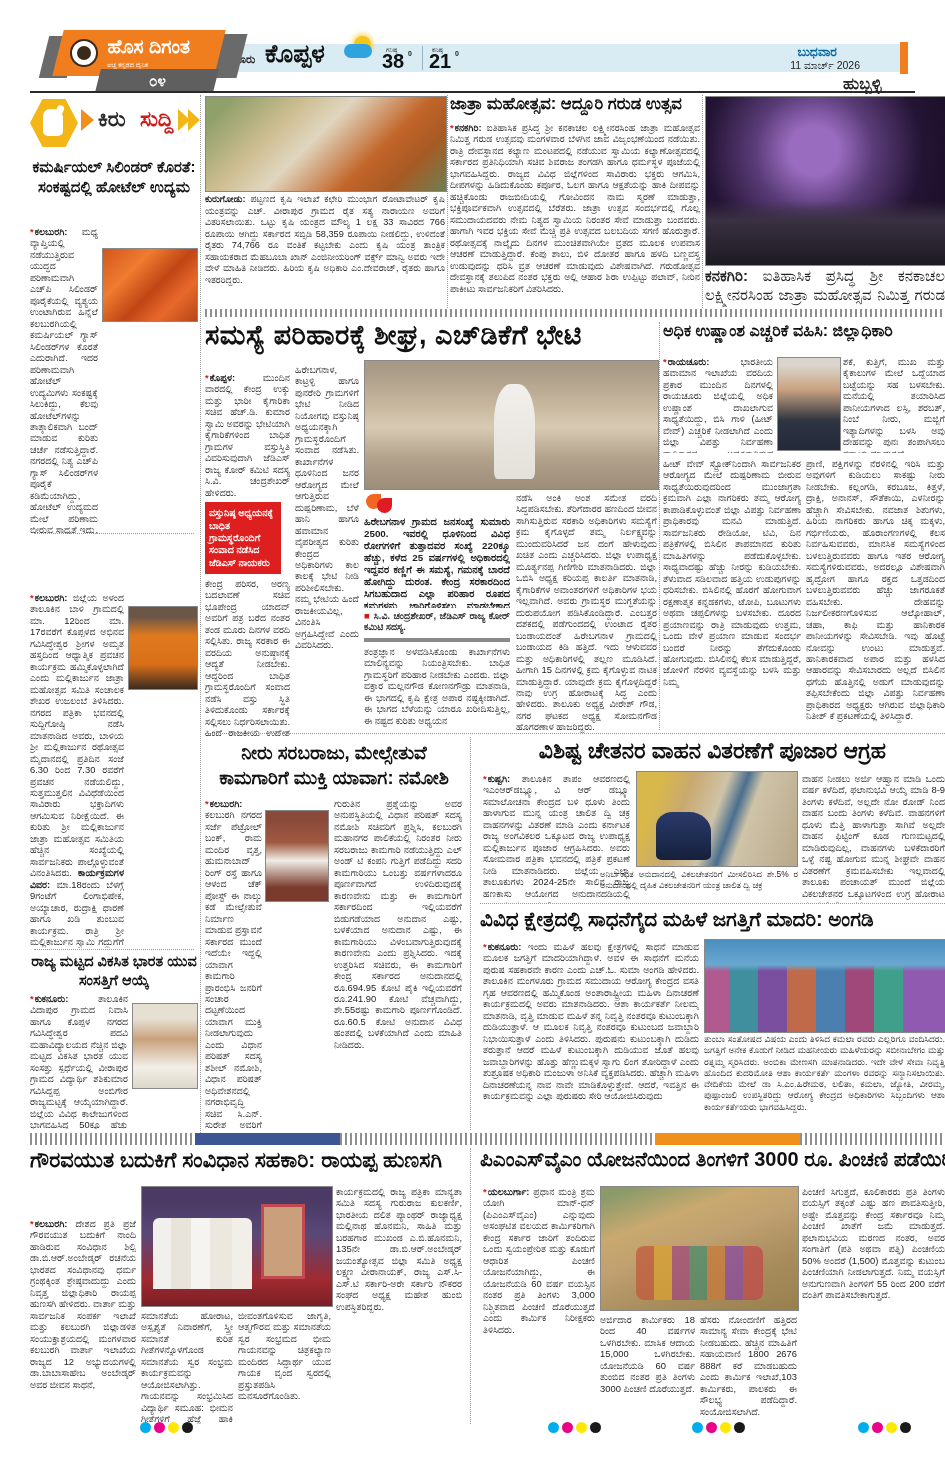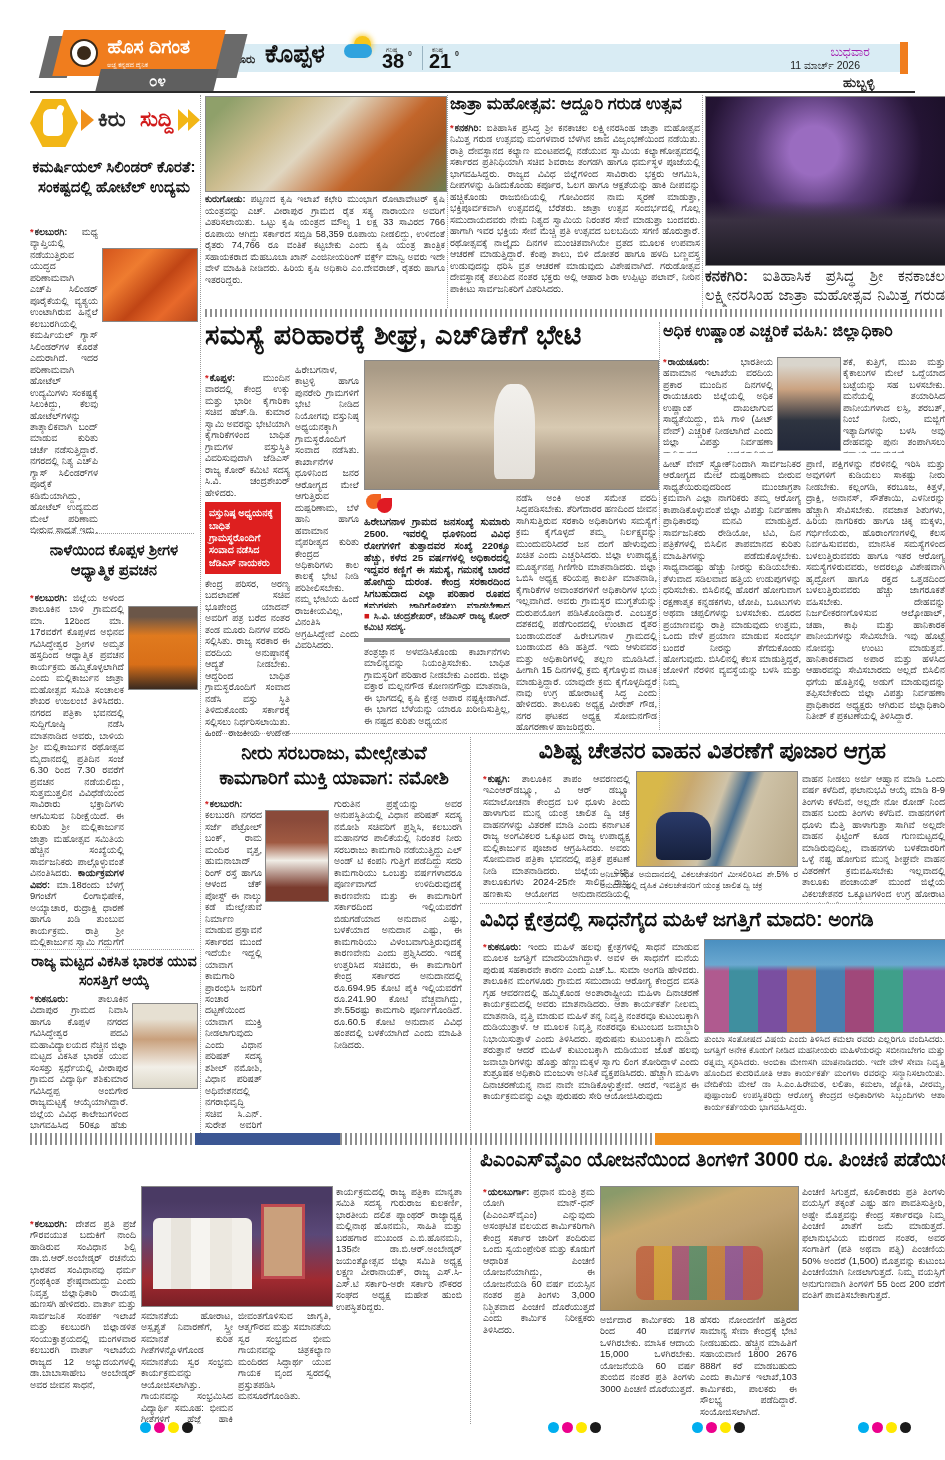--- a/index.html
+++ b/index.html
@@ -36,37 +36,37 @@
       <span class="abs" style="left:133px;top:-5px;font-size:25px;font-weight:bold;color:#111;">ಕೊಪ್ಪಳ</span>
       <span class="abs" style="left:222px;top:-8px;width:17px;height:17px;border-radius:50%;background:#f6c51a;box-shadow:0 0 5px 2px rgba(246,197,26,.7);"></span>
       <span class="abs" style="left:212px;top:0px;width:28px;height:14px;border-radius:9px;background:#2fa3de;"></span>
       <span class="abs" style="left:254px;top:2px;font-size:6.5px;color:#333;">ಗರಿಷ್ಠ</span>
       <span class="abs" style="left:250px;top:6px;font-size:20px;font-weight:bold;color:#111;">38</span>
       <span class="abs" style="left:276px;top:6px;font-size:7px;font-weight:bold;">0</span>
       <span class="abs" style="left:290px;top:2px;width:0;height:24px;border-left:1px solid #9ab4c2;"></span>
       <span class="abs" style="left:300px;top:2px;font-size:6.5px;color:#333;">ಕನಿಷ್ಠ</span>
       <span class="abs" style="left:297px;top:6px;font-size:20px;font-weight:bold;color:#111;">21</span>
       <span class="abs" style="left:323px;top:6px;font-size:7px;font-weight:bold;">0</span>
-      <span class="abs" style="right:32px;top:1px;font-size:12.5px;font-weight:normal;color:#a21caf;">ಬುಧವಾರ</span>
+      <span class="abs" style="right:65px;top:1px;font-size:12.5px;font-weight:bold;color:#0369a1;">ಬುಧವಾರ</span>
       <span class="abs" style="right:42px;top:15px;font-size:10.5px;color:#222;">11 ಮಾರ್ಚ್ 2026</span>
     </div>
     <div class="abs skew" style="left:44px;top:36px;width:28px;height:42px;background:#6a6a6a;"></div>
     <div class="abs skew" style="left:214px;top:34px;width:28px;height:44px;background:#6a6a6a;"></div>
     <div class="abs skew" style="left:58px;top:30px;width:162px;height:46px;background:#f07d1e;">
       <div class="unskew abs" style="left:12px;top:9px;width:28px;height:28px;border-radius:50%;background:#fff;border:2px solid #3a2a1a;box-sizing:border-box;">
         <div style="position:absolute;left:5px;top:5px;width:14px;height:14px;border-radius:50%;background:#3a2a1a;"></div>
       </div>
       <span class="unskew abs" style="left:48px;top:6px;font-size:19px;font-weight:bold;color:#fff;white-space:nowrap;">ಹೊಸ ದಿಗಂತ</span>
       <span class="unskew abs" style="left:52px;top:31px;font-size:6.5px;color:#fff;">ಅಚ್ಚ ಕನ್ನಡದ ದೈನಿಕ</span>
     </div>
     <div class="abs skew" style="left:98px;top:69px;width:118px;height:23px;background:#5f5f5f;text-align:center;">
       <span class="unskew" style="display:inline-block;font-size:15px;font-weight:bold;color:#fff;line-height:23px;">೦೪</span>
     </div>
     <div class="abs" style="left:900px;top:42px;width:8px;height:32px;background:#f07d1e;"></div>
-    <span class="abs" style="left:843px;top:75px;font-size:13px;font-weight:bold;color:#222;">ಹುಬ್ಬಳ್ಳಿ</span>
+    <span class="abs" style="left:843px;top:75px;font-size:16px;font-weight:bold;color:#222;">ಹುಬ್ಬಳ್ಳಿ</span>
     <div class="abs" style="left:30px;top:91px;width:885px;height:2px;background:#2a2a2a;"></div>
   </div>
 
   <div class="abs vrule" style="left:200px;top:95px;height:1038px;"></div>
   <div class="abs vrule" style="left:447px;top:95px;height:215px;"></div>
   <div class="abs vrule" style="left:702px;top:95px;height:215px;"></div>
   <div class="abs vrule" style="left:659px;top:322px;height:408px;"></div>
   <div class="abs vrule" style="left:470px;top:737px;height:393px;"></div>
   <div class="abs vrule" style="left:470px;top:1148px;height:276px;"></div>
   <div class="abs hatch" style="left:205px;top:309px;width:740px;height:8px;"></div>
@@ -86,21 +86,20 @@
     <span class="abs" style="left:68px;top:11px;font-size:21px;font-weight:bold;color:#2b2b2b;">ಕಿರು</span>
     <span class="abs" style="left:110px;top:11px;font-size:21px;font-weight:bold;color:#d11a1a;">ಸುದ್ದಿ</span>
     <span class="abs chev" style="left:148px;top:13px;border-left:12px solid #f2b616;"></span>
     <span class="abs chev" style="left:158px;top:13px;border-left:12px solid #f2b616;"></span>
   </div>
   <div class="abs" style="left:30px;top:226px;width:168px;height:308px;">
     <div class="photo" style="float:right;width:94px;height:72px;margin:22px 0 3px 4px;background:linear-gradient(135deg,#d4551c,#ef7c30 30%,#c04515 55%,#e8692a 75%,#b8461a);"></div>
     <p class="txt" style="margin:0;height:100%;"><span class="star">*</span><b class="dl">ಕಲಬುರಗಿ:</b> <span>ಮಧ್ಯ ವ್ಯಾಪ್ತಿಯಲ್ಲಿ ನಡೆಯುತ್ತಿರುವ ಯುದ್ಧದ ಪರಿಣಾಮವಾಗಿ ಎಚ್‌ಪಿ ಸಿಲಿಂಡರ್ ಪೂರೈಕೆಯಲ್ಲಿ ವ್ಯತ್ಯಯ ಉಂಟಾಗಿರುವ ಹಿನ್ನೆಲೆ ಕಲಬುರಗಿಯಲ್ಲಿ ಕಮರ್ಷಿಯಲ್ ಗ್ಯಾಸ್ ಸಿಲಿಂಡರ್‌ಗಳ ಕೊರತೆ ಎದುರಾಗಿದೆ. ಇದರ ಪರಿಣಾಮವಾಗಿ ಹೋಟೆಲ್ ಉದ್ಯಮಿಗಳು ಸಂಕಷ್ಟಕ್ಕೆ ಸಿಲುಕಿದ್ದು, ಕೆಲವು ಹೋಟೆಲ್‌ಗಳನ್ನು ತಾತ್ಕಾಲಿಕವಾಗಿ ಬಂದ್ ಮಾಡುವ ಕುರಿತು ಚರ್ಚೆ ನಡೆಸುತ್ತಿದ್ದಾರೆ. ನಗರದಲ್ಲಿ ನಿತ್ಯ ಎಚ್‌ಪಿ ಗ್ಯಾಸ್ ಸಿಲಿಂಡರ್‌ಗಳ ಪೂರೈಕೆ ಕಡಿಮೆಯಾಗಿದ್ದು, ಹೋಟೆಲ್ ಉದ್ಯಮದ ಮೇಲೆ ಪರಿಣಾಮ ಬೀರುವ ಸಾಧ್ಯತೆ ಇದ್ದು, ಸಂಬಂಧಿತ ಅಧಿಕಾರಿಗಳು ತ್ವರಿತ ಕ್ರಮ ಕೈಗೊಳ್ಳಬೇಕು ಎಂದು ಉದ್ಯಮಿಗಳು ಆಗ್ರಹಿಸಿದ್ದಾರೆ.</span></p>
   </div>
 
-  <div class="abs hl" style="left:30px;top:540px;width:168px;height:48px;font-size:15px;line-height:1.35;text-align:center;">ನಾಳೆಯಿಂದ ಕೊಪ್ಪಳ ಶ್ರೀಗಳ ಆಧ್ಯಾತ್ಮಿಕ ಪ್ರವಚನ</div>
   <div class="abs" style="left:30px;top:592px;width:168px;height:356px;">
     <div class="photo" style="float:right;width:68px;height:82px;margin:14px 0 3px 4px;background:linear-gradient(180deg,#6b5648 12%,#e07a1e 35%,#d96f18 70%,#3a2a20);"></div>
     <p class="txt" style="margin:0;height:100%;"><span class="star">*</span><b class="dl">ಕಲಬುರಗಿ:</b> <span>ಜಿಲ್ಲೆಯ ಅಳಂದ ತಾಲೂಕಿನ ಬಾಳಿ ಗ್ರಾಮದಲ್ಲಿ ಮಾ. 12ರಿಂದ ಮಾ. 17ರವರೆಗೆ ಕೊಪ್ಪಳದ ಅಭಿನವ ಗವಿಸಿದ್ಧೇಶ್ವರ ಶ್ರೀಗಳ ಅಮೃತ ಹಸ್ತದಿಂದ ಆಧ್ಯಾತ್ಮಿಕ ಪ್ರವಚನ ಕಾರ್ಯಕ್ರಮ ಹಮ್ಮಿಕೊಳ್ಳಲಾಗಿದೆ ಎಂದು ಮಲ್ಲಿಕಾರ್ಜುನ ಜಾತ್ರಾ ಮಹೋತ್ಸವ ಸಮಿತಿ ಸಂಚಾಲಕ ಶೇಖರ ಉಜಲಂಬೆ ತಿಳಿಸಿದರು. ನಗರದ ಪತ್ರಿಕಾ ಭವನದಲ್ಲಿ ಸುದ್ದಿಗೋಷ್ಠಿ ನಡೆಸಿ ಮಾತನಾಡಿದ ಅವರು, ಬಾಳಿಯ ಶ್ರೀ ಮಲ್ಲಿಕಾರ್ಜುನ ರಥೋತ್ಸವ ಮೈದಾನದಲ್ಲಿ ಪ್ರತಿದಿನ ಸಂಜೆ 6.30 ರಿಂದ 7.30 ರವರೆಗೆ ಪ್ರವಚನ ನಡೆಯಲಿದ್ದು, ಸುತ್ತಮುತ್ತಲಿನ ವಿವಿಧೆಡೆಯಿಂದ ಸಾವಿರಾರು ಭಕ್ತಾದಿಗಳು ಆಗಮಿಸುವ ನಿರೀಕ್ಷೆಯಿದೆ. ಈ ಕುರಿತು ಶ್ರೀ ಮಲ್ಲಿಕಾರ್ಜುನ ಜಾತ್ರಾ ಮಹೋತ್ಸವ ಸಮಿತಿಯ ಹೆಚ್ಚಿನ ಸಂಖ್ಯೆಯಲ್ಲಿ ಸಾರ್ವಜನಿಕರು ಪಾಲ್ಗೊಳ್ಳುವಂತೆ ವಿನಂತಿಸಿದರು.</span> <b>ಕಾರ್ಯಕ್ರಮಗಳ ವಿವರ:</b> <span>ಮಾ.18ರಂದು ಬೆಳಗ್ಗೆ 9ಗಂಟೆಗೆ ಲಿಂಗಾಭಿಷೇಕ, ಅಯ್ಯಾಚಾರ, ರುದ್ರಾಕ್ಷಿ ಧಾರಣೆ ಹಾಗೂ ಖಡಿ ತುಂಬುವ ಕಾರ್ಯಕ್ರಮ. ರಾತ್ರಿ ಶ್ರೀ ಮಲ್ಲಿಕಾರ್ಜುನ ಸ್ವಾಮಿ ಗದ್ದುಗೆಗೆ ರುದ್ರಾಭಿಷೇಕ ಜರುಗಲಿದೆ. ಮಾ.19ರಂದು ಬೆಳಗ್ಗೆ 9ಗಂಟೆಗೆ ಶ್ರೀ ಮಲ್ಲಿಕಾರ್ಜುನ ದೇವರ ಪಲ್ಲಕ್ಕಿ ಮಹೋತ್ಸವ ಮತ್ತು ನಂದಿಕೋಲು ಮೆರವಣಿಗೆ. ಸಂಜೆ 6.30ಕ್ಕೆ ಭವ್ಯ ರಥೋತ್ಸವ ಹಾಗೂ ರಾತ್ರಿ 8ಗಂಟೆಗೆ ಧಾರ್ಮಿಕ ಸಭೆ ನಡೆಯಲಿದೆ. ಮಾ.20ರಂದು ಬೆಳಗ್ಗೆ 11ಗಂಟೆಯಿಂದ ಭಜನಾ ಕಾರ್ಯಕ್ರಮ ಹಾಗೂ ಸಂಜೆ 4ಗಂಟೆಯಿಂದ ಜಂಗಿ ಪೈಲ್ವಾನ್ ಕುಸ್ತಿ ಪಂದ್ಯಾವಳಿಗಳನ್ನು ಆಯೋಜಿಸಲಾಗಿದೆ. ಈ ಧಾರ್ಮಿಕ ಸಮ್ಮೇಳನದ ನೇತೃತ್ವವನ್ನು ದಾಸೋಹ ಮೂರ್ತಿ ಶ್ರೀ ಪಟ್ಟದ್ದೇವರು ಬ್ರಹ್ಮ ಸಿದ್ದರಾಮ ಶಿವಾಚಾರ್ಯರು (ಚಿನ್ನದಗಿರಿ ಪೂಜ್ಯರು) ವಹಿಸಲಿದ್ದಾರೆ. ನಾಡಿನ ಹಲವಾರು ಚರಮೂರ್ತಿಗಳು ಆಶೀರ್ವಚನ ನೀಡಲಿದ್ದಾರೆ ಎಂದರು. ಭಕ್ತಾದಿಗಳ ಅನುಕೂಲಕ್ಕಾಗಿ ಕಲಬುರಗಿ ನಗರದ ಶಹಾಬಾದ್ ನಾಕಾದಿಂದ ಮಧ್ಯಾಹ್ನ 4.30ಕ್ಕೆ ಸಾರಿಗೆ ವ್ಯವಸ್ಥೆ, ಆರೋಗ್ಯ ಸೇವೆ ಹಾಗೂ ಪ್ರಸಾದದ ವ್ಯವಸ್ಥೆಯನ್ನು ಅಚ್ಚುಕಟ್ಟಾಗಿ ಮಾಡಲಾಗಿದೆ ಎಂದು ತಿಳಿಸಿದರು.</span></p>
   </div>
 
   <div class="abs hl" style="left:30px;top:952px;width:168px;height:38px;font-size:14.5px;line-height:1.3;text-align:center;">ರಾಜ್ಯ ಮಟ್ಟದ ವಿಕಸಿತ ಭಾರತ ಯುವ ಸಂಸತ್ತಿಗೆ ಆಯ್ಕೆ</div>
   <div class="abs" style="left:30px;top:993px;width:168px;height:136px;">
     <div class="photo" style="float:right;width:64px;height:84px;margin:10px 0 3px 4px;background:linear-gradient(180deg,#e6e0d2 18%,#c9a07c 42%,#f2efe8 75%,#ddd8c8);"></div>
     <p class="txt" style="margin:0;height:100%;"><span class="star">*</span><b class="dl">ಕುಕನೂರು:</b> <span>ತಾಲೂಕಿನ ವಿದಾಪುರ ಗ್ರಾಮದ ನಿವಾಸಿ ಹಾಗೂ ಕೊಪ್ಪಳ ನಗರದ ಗವಿಸಿದ್ಧೇಶ್ವರ ಪದವಿ ಮಹಾವಿದ್ಯಾಲಯದ ನೆಚ್ಚಿನ ಜಿಲ್ಲಾ ಮಟ್ಟದ ವಿಕಸಿತ ಭಾರತ ಯುವ ಸಂಸತ್ತು ಸ್ಪರ್ಧೆಯಲ್ಲಿ ವೀರಾಪುರ ಗ್ರಾಮದ ವಿದ್ಯಾರ್ಥಿ ಶಶಿಕುಮಾರ ಗವಿಸಿದ್ದಪ್ಪ ಅಂಬಿಗೇರ ರಾಜ್ಯಮಟ್ಟಕ್ಕೆ ಆಯ್ಕೆಯಾಗಿದ್ದಾರೆ. ಜಿಲ್ಲೆಯ ವಿವಿಧ ಕಾಲೇಜುಗಳಿಂದ ಭಾಗವಹಿಸಿದ್ದ 50ಕ್ಕೂ ಹೆಚ್ಚು ವಿದ್ಯಾರ್ಥಿಗಳಲ್ಲಿ ರಾಜ್ಯಮಟ್ಟಕ್ಕೆ 5 ವಿದ್ಯಾರ್ಥಿಗಳು ಆಯ್ಕೆಯಾಗಿದ್ದಾರೆ.</span></p>
   </div>
@@ -178,20 +177,21 @@
   <div class="abs photo" style="left:704px;top:939px;width:241px;height:92px;background:linear-gradient(90deg,#b05a8f 0 10%,#3f8f9f 10% 22%,#7a4fa0 22% 34%,#c06a4a 34% 46%,#4a7fb0 46% 58%,#a0487a 58% 70%,#3f9f8a 70% 82%,#8f5ab0 82% 100%);">
     <div style="position:absolute;left:0;top:0;width:100%;height:34%;background:linear-gradient(180deg,#4a8fc0,#6aa8d0 80%,transparent);"></div>
   </div>
   <div class="abs cap" style="left:704px;top:1034px;width:241px;height:95px;font-size:9px;">ತುಂಬಾ ಸಂತೋಷದ ವಿಷಯ ಎಂದು ತಿಳಿಸಿದ ಕಮಲಾ ರವರು ಎಲ್ಲರಿಗೂ ವಂದಿಸಿದರು. ಜಗತ್ತಿಗೆ ಅನೇಕ ಕೊಡುಗೆ ನೀಡಿದ ಮಹನೀಯರು ಮಹಿಳೆಯರನ್ನು ಸಬೀನಾಬೇಗಂ ಮತ್ತು ರತ್ನಮ್ಮ ಸ್ಮರಿಸಿದರು. ಅಂಬಿಕಾ ಮೇಣಸಗಿ ಮಾತನಾಡಿದರು. ಇದೇ ವೇಳೆ ಸೇವಾ ನಿವೃತ್ತಿ ಹೊಂದಿದ ಕುದರಿಮೋತಿ ಆಶಾ ಕಾರ್ಯಕರ್ತೆ ಮಂಗಳಾ ರವರನ್ನು ಸನ್ಮಾನಿಸಲಾಯಿತು. ವೇದಿಕೆಯ ಮೇಲೆ ಡಾ ಸಿ.ಎಂ.ಹಿರೇಮಠ, ಲಲಿತಾ, ಕಮಲಾ, ಜ್ಯೋತಿ, ವೀರಮ್ಮ, ಪುಷ್ಪಾಂಜಲಿ ಉಪಸ್ಥಿತರಿದ್ದು ಆರೋಗ್ಯ ಕೇಂದ್ರದ ಅಧಿಕಾರಿಗಳು ಸಿಬ್ಬಂದಿಗಳು ಆಶಾ ಕಾರ್ಯಕರ್ತೆಯರು ಭಾಗವಹಿಸಿದ್ದರು.</div>
 
   <div class="abs hatch" style="left:30px;top:1133px;width:915px;height:12px;">
     <div style="position:absolute;left:165px;top:0;width:145px;height:12px;background:#3b5693;"></div>
     <div style="position:absolute;left:625px;top:0;width:145px;height:12px;background:#f0901c;"></div>
   </div>
 
+  <div class="abs hl" style="left:30px;top:1148px;width:432px;height:32px;font-size:21px;white-space:nowrap;">ಗೌರವಯುತ ಬದುಕಿಗೆ ಸಂವಿಧಾನ ಸಹಕಾರಿ: ರಾಯಪ್ಪ ಹುಣಸಗಿ</div>
   <div class="abs txt" style="left:30px;top:1186px;width:106px;height:238px;margin-top:32px;">
     <span class="star">*</span><b class="dl">ಕಲಬುರಗಿ:</b> <span>ದೇಶದ ಪ್ರತಿ ಪ್ರಜೆ ಗೌರವಯುತ ಬದುಕಿಗೆ ನಾಂದಿ ಹಾಡಿರುವ ಸಂವಿಧಾನ ಶಿಲ್ಪಿ ಡಾ.ಬಿ.ಆರ್.ಅಂಬೇಡ್ಕರ್ ರಚನೆಯ ಭಾರತದ ಸಂವಿಧಾನವು ಧರ್ಮ ಗ್ರಂಥಕ್ಕಿಂತ ಶ್ರೇಷ್ಠವಾದುದ್ದು ಎಂದು ನಿವೃತ್ತ ಜಿಲ್ಲಾಧಿಕಾರಿ ರಾಯಪ್ಪ ಹುಣಸಗಿ ಹೇಳಿದರು. ವಾರ್ತಾ ಮತ್ತು ಸಾರ್ವಜನಿಕ ಸಂಪರ್ಕ ಇಲಾಖೆ ಮತ್ತು ಕಲಬುರಗಿ ಜಿಲ್ಲಾಡಳಿತ ಸಂಯುಕ್ತಾಶ್ರಯದಲ್ಲಿ ಮಂಗಳವಾರ ಕಲಬುರಗಿ ವಾರ್ತಾ ಇಲಾಖೆಯ ರಾಜ್ಯದ 12 ಅಭ್ಯುದಯಗಳಲ್ಲಿ ಡಾ.ಬಾಬಾಸಾಹೇಬ ಅಂಬೇಡ್ಕರ್ ಅವರ ಜೀವನ ಸಾಧನೆ,</span>
   </div>
   <div class="abs photo" style="left:141px;top:1186px;width:190px;height:119px;background:linear-gradient(180deg,#4a3a64 12%,#5a4878 40%,#a02a30 78%,#7a1f26);">
     <div style="position:absolute;right:14%;top:14%;width:20%;height:58%;background:#caa07c;border:3px solid #c04a50;"></div>
     <div style="position:absolute;left:6%;top:26%;width:52%;height:60%;background:linear-gradient(90deg,#f2f0ec 0 18%,#e8e4dc 18% 38%,#f6f4f0 38% 58%,#ece8e0 58% 80%,#f2efe9 80%);border-radius:6px 6px 0 0;"></div>
   </div>
   <div class="abs txt" style="left:141px;top:1310px;width:92px;height:114px;">ಸಮಾನತೆಯ ಹೋರಾಟ, ಅಸ್ಪೃಶ್ಯತೆ ನಿವಾರಣೆಗೆ, ಸ್ತ್ರೀ ಸಮಾನತೆ ಕುರಿತ ಗೀತೆಗಳನ್ನೊಳಗೊಂಡ ಸಮಾನತೆಯ ಸ್ವರ ಸಂಭ್ರಮ ಕಾರ್ಯಕ್ರಮವನ್ನು ಆಯೋಜಿಸಲಾಗಿತ್ತು. ಗಾಯನವನ್ನು ಸಂಭ್ರಮಿಸಿದ ವಿದ್ಯಾರ್ಥಿ ಸಮೂಹ: ಭೀಮನ ಗೀತೆಗಳಿಗೆ ಹೆಜ್ಜೆ ಹಾಕಿ ಸಂಭ್ರಮಿಸಿತು.</div>
   <div class="abs txt" style="left:238px;top:1310px;width:93px;height:114px;">ಜೀವಂತಗೊಳಿಸುವ ಜಾಗೃತಿ, ಆತ್ಮಗೌರವ ಮತ್ತು ಸಮಾನತೆಯ ಸ್ವರ ಸಂಭ್ರಮದ ಭೀಮ ಗಾಯನವನ್ನು ಚಿತ್ರಕಲ್ಯಾಣ ಮಂದಿರದ ಸಿದ್ಧಾರ್ಥ ಯುವ ಗಾಯಕ ವೃಂದ ಸ್ವರದಲ್ಲಿ ಪ್ರಸ್ತುತಪಡಿಸಿ ಮನಸೂರೆಗೊಂಡಿತು.</div>
   <div class="abs txt" style="left:336px;top:1186px;width:126px;height:238px;">ಕಾರ್ಯಕ್ರಮದಲ್ಲಿ ರಾಜ್ಯ ಪತ್ರಿಕಾ ಮಾನ್ಯತಾ ಸಮಿತಿ ಸದಸ್ಯ ಗುರುರಾಜ ಕುಲಕರ್ಣಿ, ಭಾರತೀಯ ದಲಿತ ಪ್ಯಾಂಥರ್ ರಾಜ್ಯಾಧ್ಯಕ್ಷ ಮಲ್ಲಿನಾಥ ಹೊನಮನಿ, ಸಾಹಿತಿ ಮತ್ತು ಬರಹಗಾರ ಮುಖಂಡ ಎ.ಬಿ.ಹೊನಮನಿ, 135ನೇ ಡಾ.ಬಿ.ಆರ್.ಅಂಬೇಡ್ಕರ್ ಜಯಂತ್ಯೋತ್ಸವ ಜಿಲ್ಲಾ ಸಮಿತಿ ಅಧ್ಯಕ್ಷ ಲಕ್ಷ್ಮಣ ವೀರಾನಾಯಕ್, ರಾಜ್ಯ ಎಸ್.ಸಿ-ಎಸ್.ಟಿ ಸರ್ಕಾರಿ-ಅರೇ ಸರ್ಕಾರಿ ನೌಕರರ ಸಂಘದ ಅಧ್ಯಕ್ಷ ಮಹೇಶ ಹುಂಬಿ ಉಪಸ್ಥಿತರಿದ್ದರು.</div>

